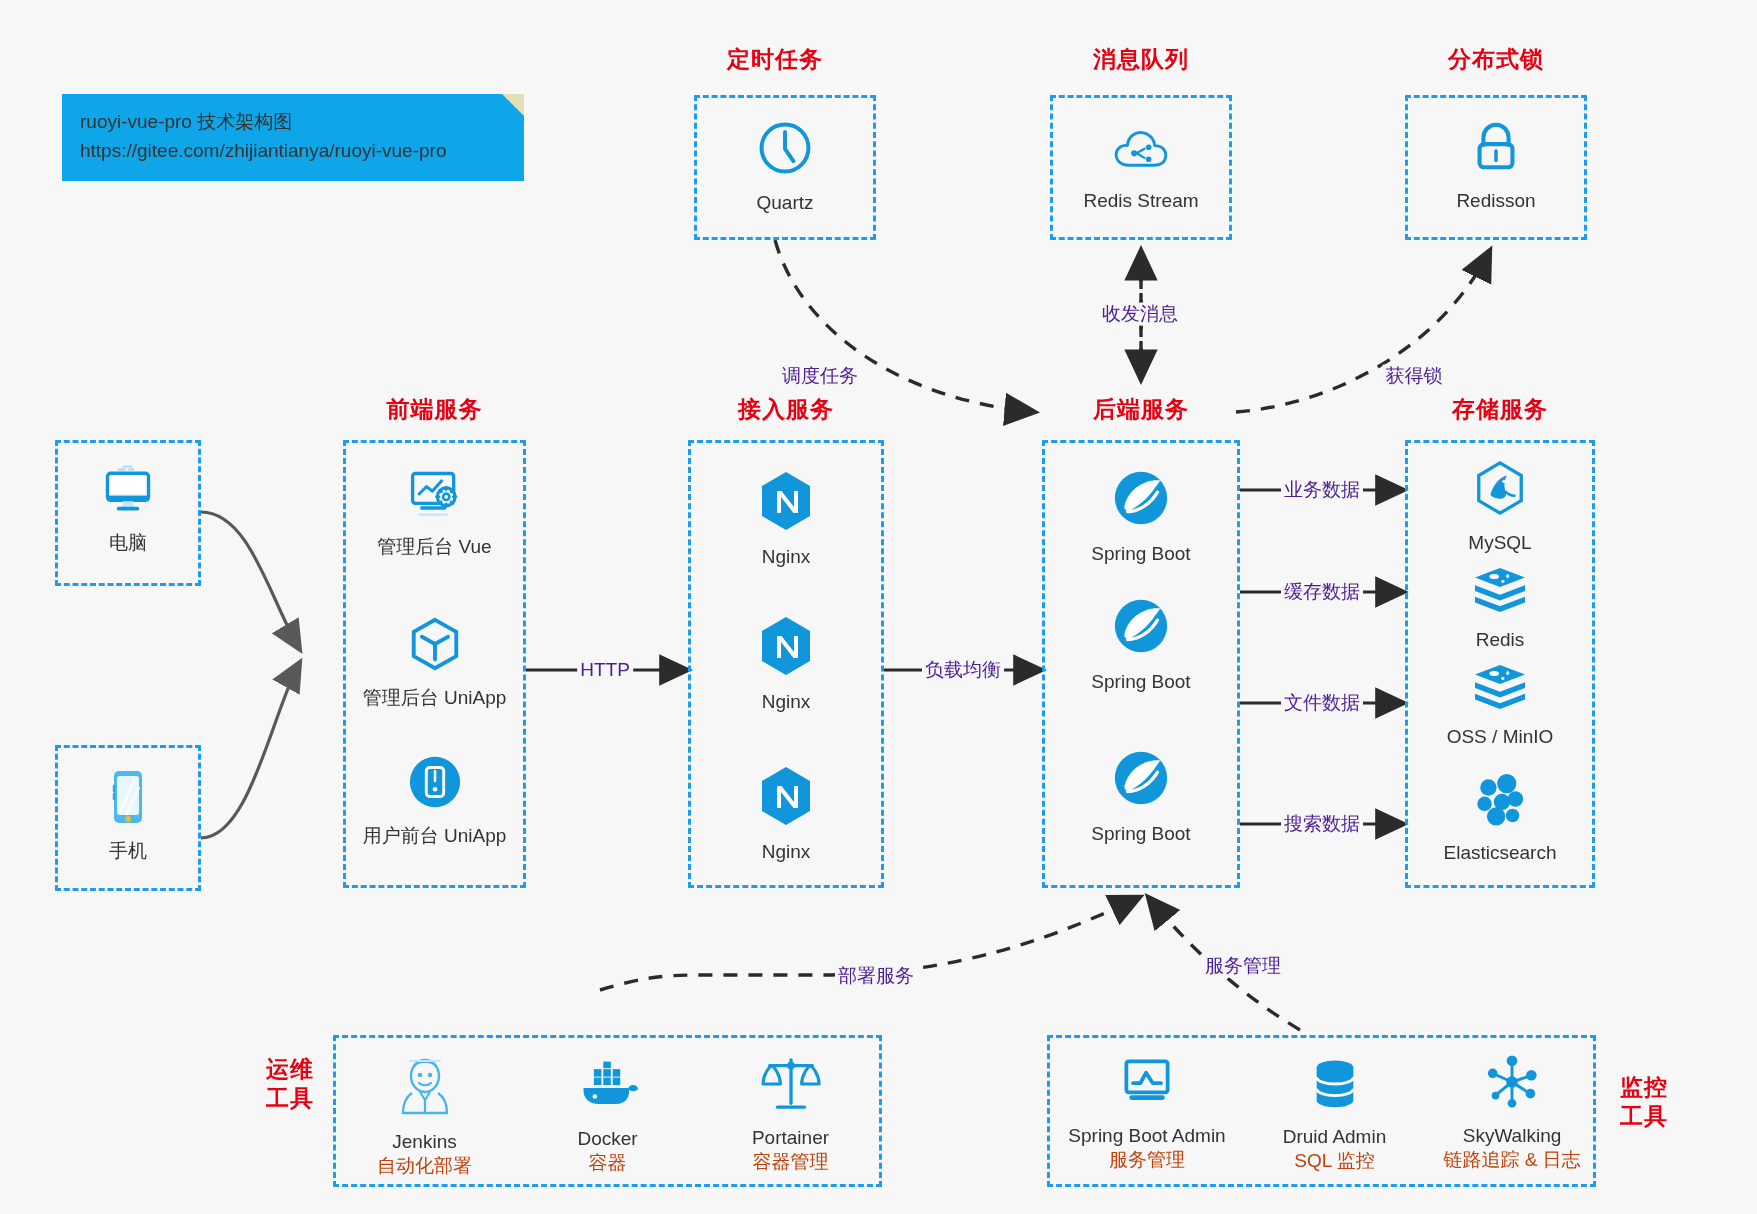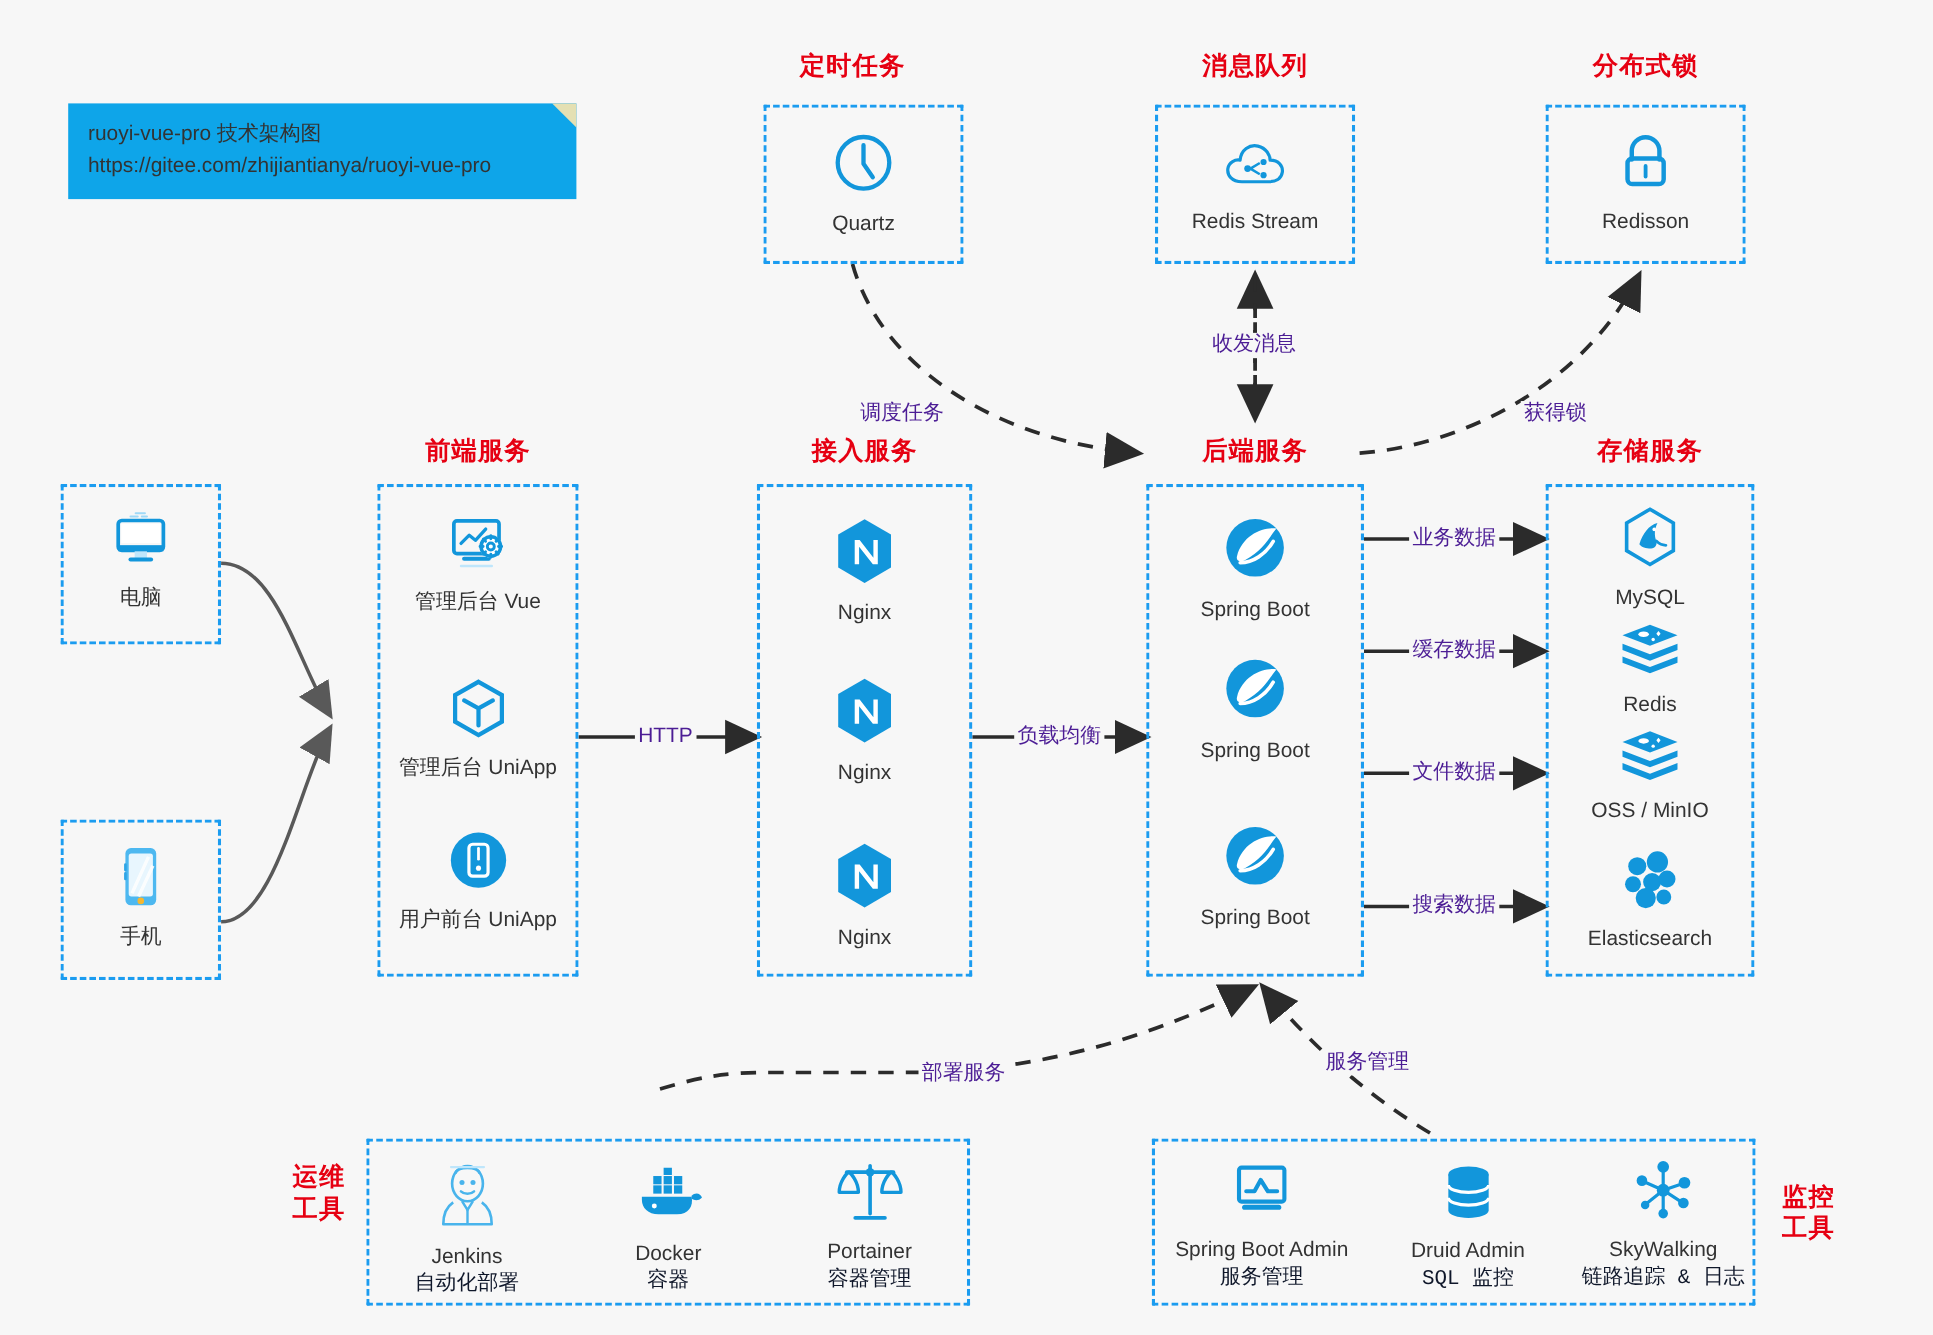--- a/index.html
+++ b/index.html
@@ -43,25 +43,24 @@
   }
   .node .ico { display: block; }
   .node .lbl {
     color: #333333;
     font-size: 19px;
     text-align: center;
     margin-top: 9px;
     line-height: 1.25;
   }
   .node .lbl2 {
-    color: #0f172a;
+    color: #c2410c;
     font-size: 19px;
     text-align: center;
     line-height: 1.3;
-    font-family: Liberation Mono, monospace;
   }
 
   .note {
     position: absolute;
     background: #0ea5e9;
     padding: 13px 16px 15px 18px;
     font-size: 19px;
     color: #333;
     line-height: 1.55;
     white-space: nowrap;

